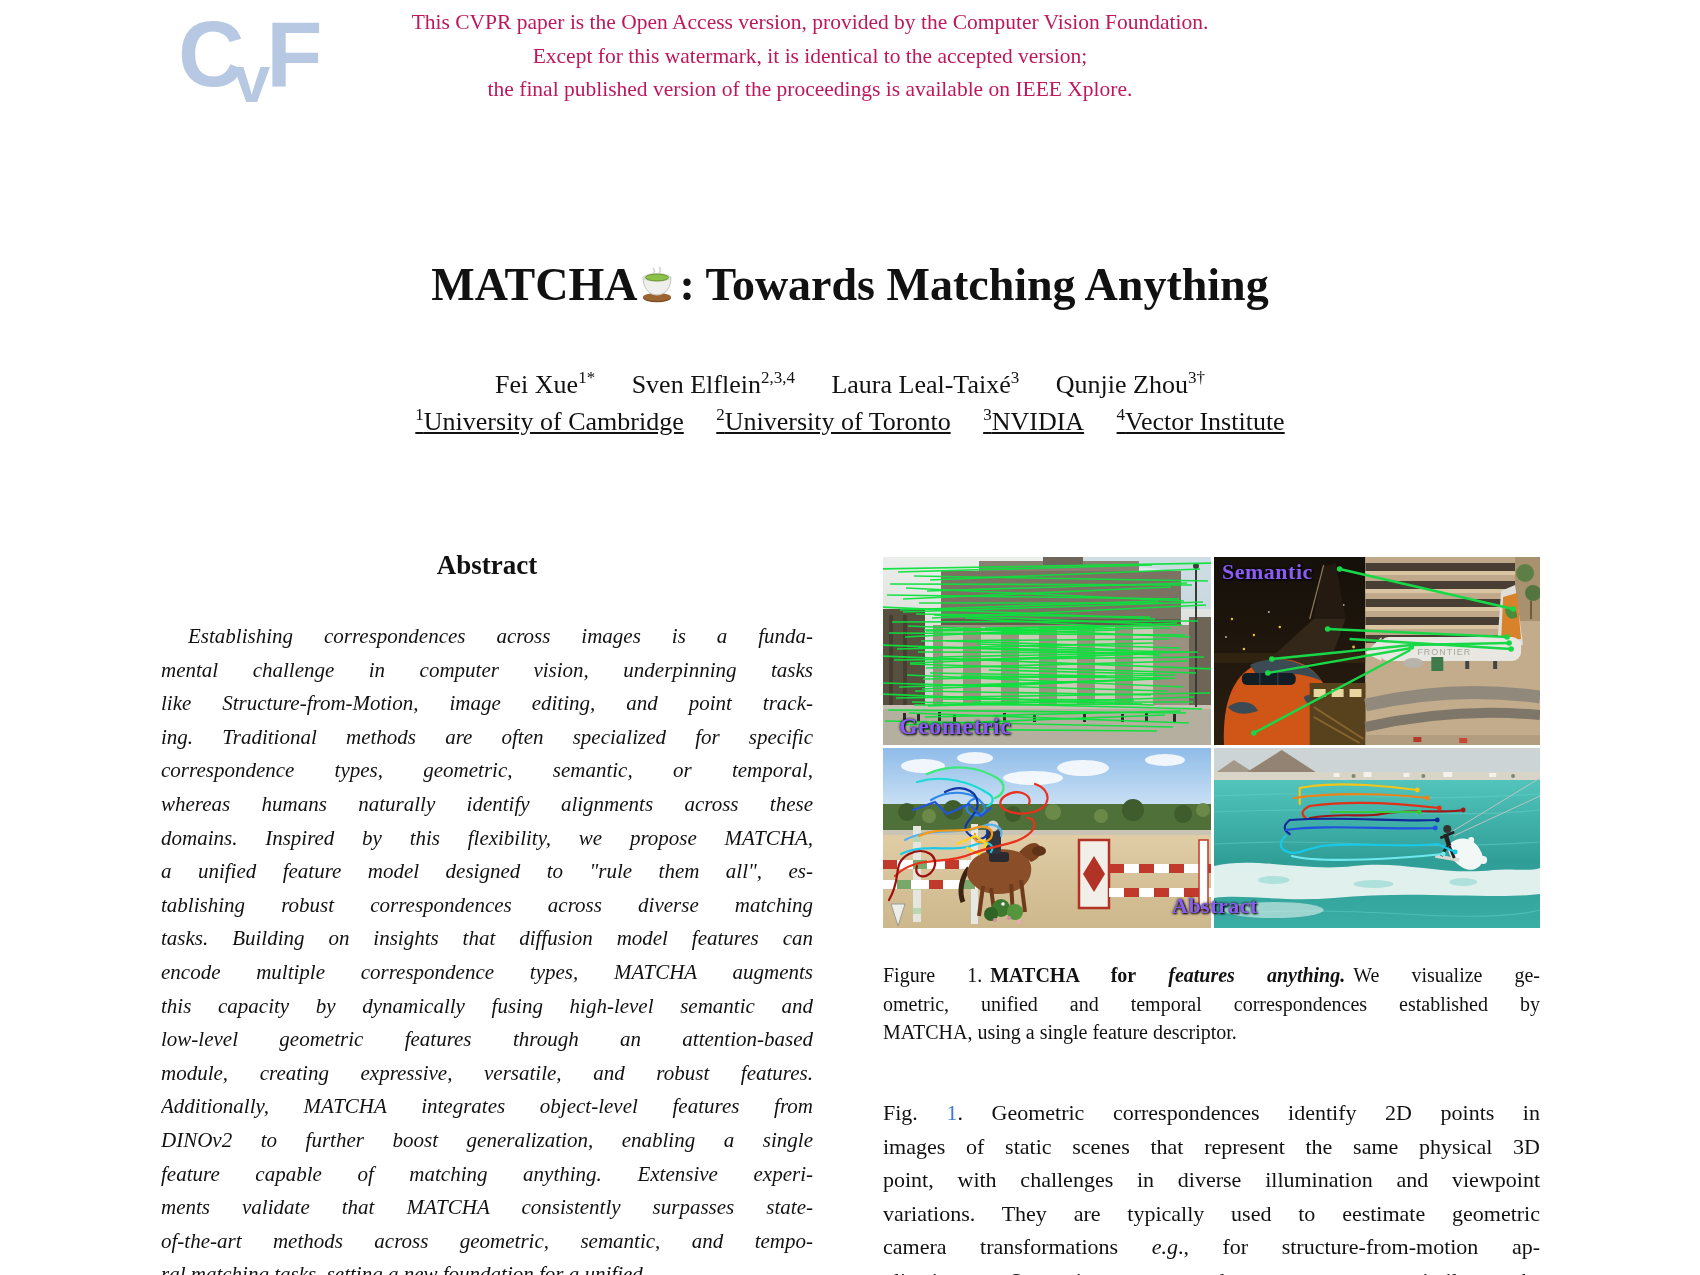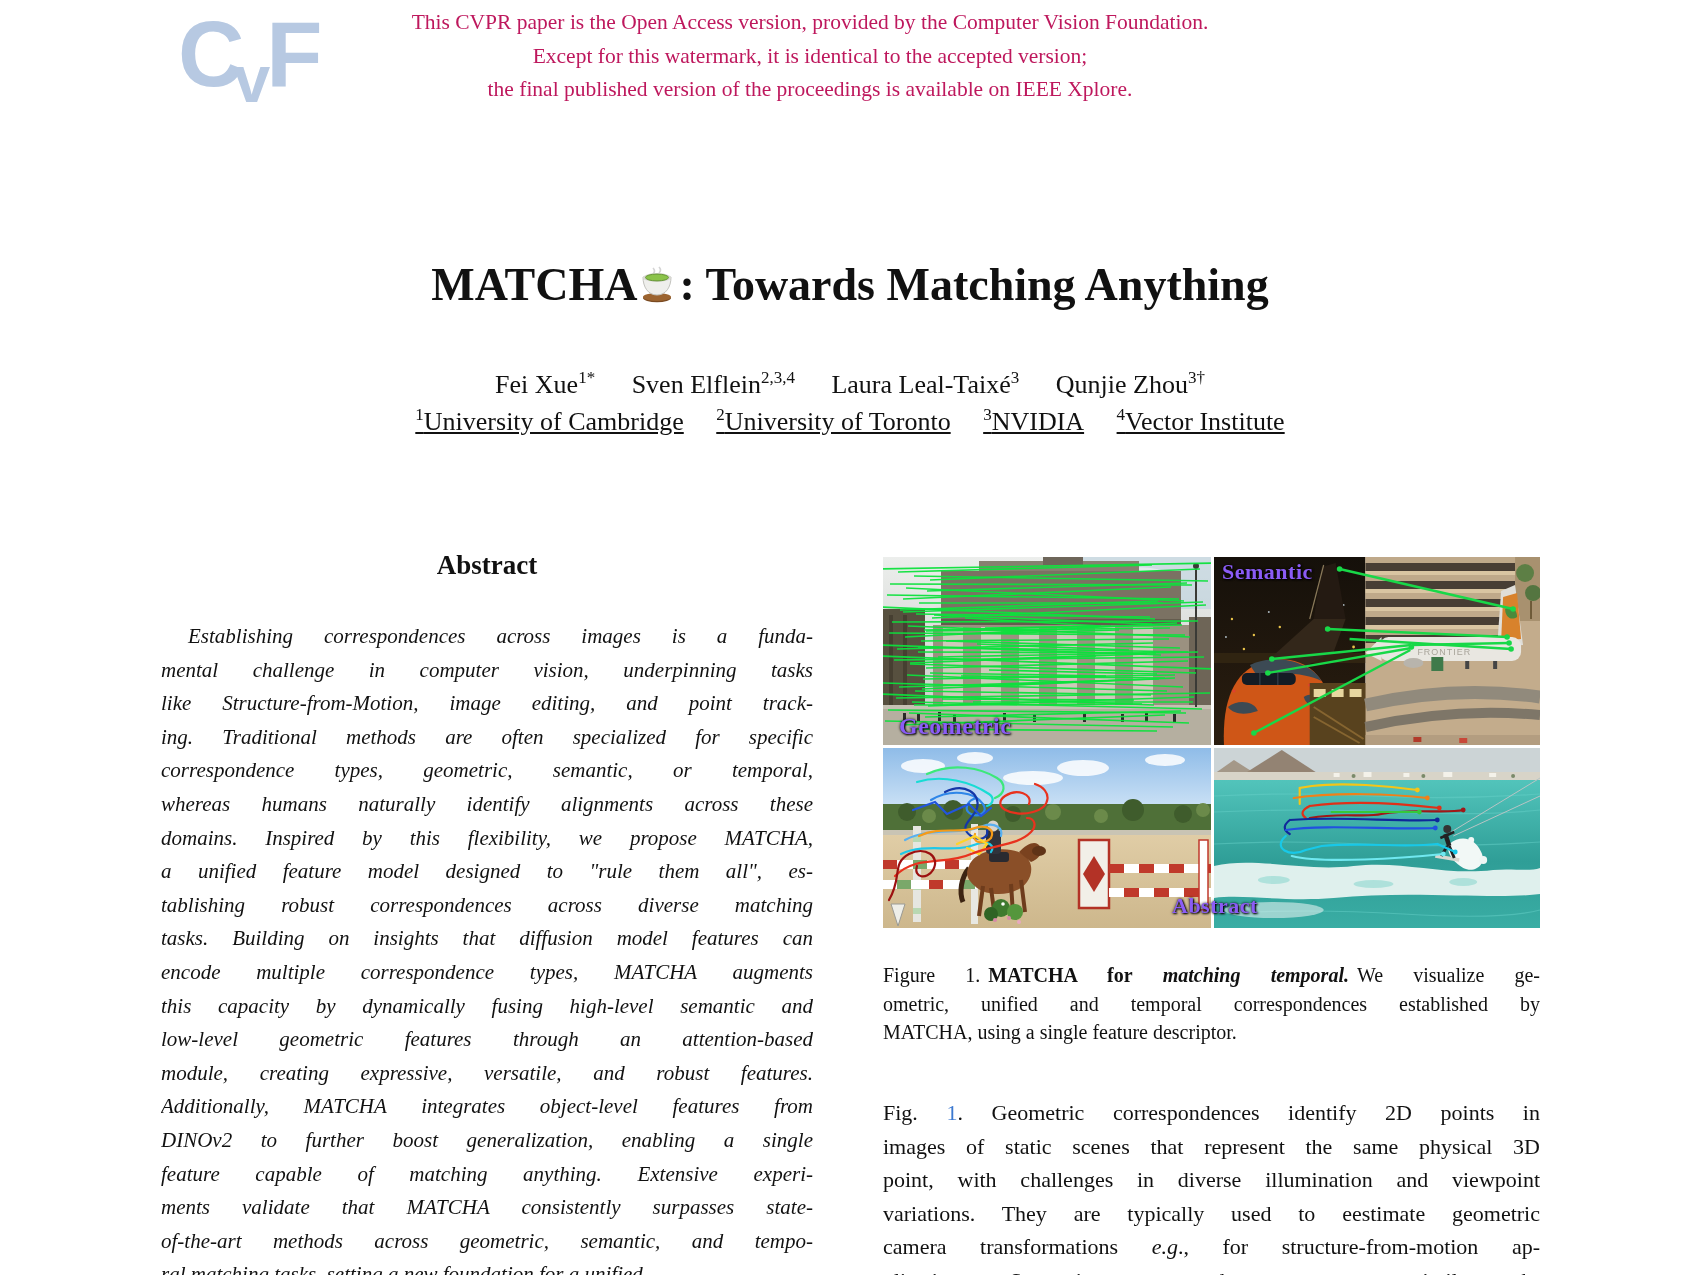--- a/index.html
+++ b/index.html
@@ -500,21 +500,21 @@
     </g>
   </svg>
 
   <div class="figlab lab-sem">Semantic</div>
   <div class="figlab lab-geo">Geometric</div>
   <div class="figlab lab-temp">Abstract</div>
 </div>
 
 <div class="abs caption">
   <div class="cap-ln">
-    <span>Figure 1.</span><span class="cap-bold">MATCHA for</span> <span class="cap-bi">matching temporal.</span><span class="cap-rest">We visualize ge-</span>
+    <span>Figure 1.</span><span class="cap-bold">MATCHA for</span> <span class="cap-bi">features anything.</span><span class="cap-rest">We visualize ge-</span>
   </div>
   <div class="cap-ln">ometric, unified and temporal correspondences established by</div>
   <div class="cap-ln last">MATCHA, using a single feature descriptor.</div>
 </div>
 
 <div class="abs bodytxt">
   <div class="bln">
     <span>Fig. </span><span class="reflink">1</span><span>.  Geometric correspondences identify 2D points in</span>
   </div>
   <div class="bln">images of static scenes that represent the same physical 3D</div>

